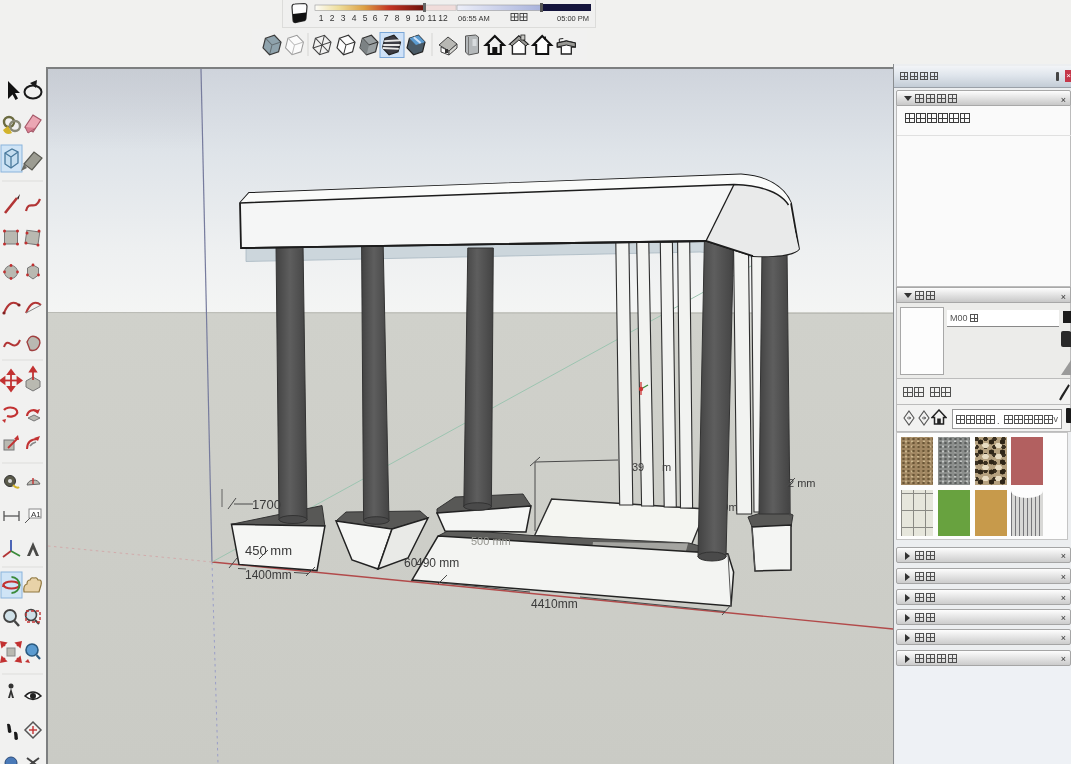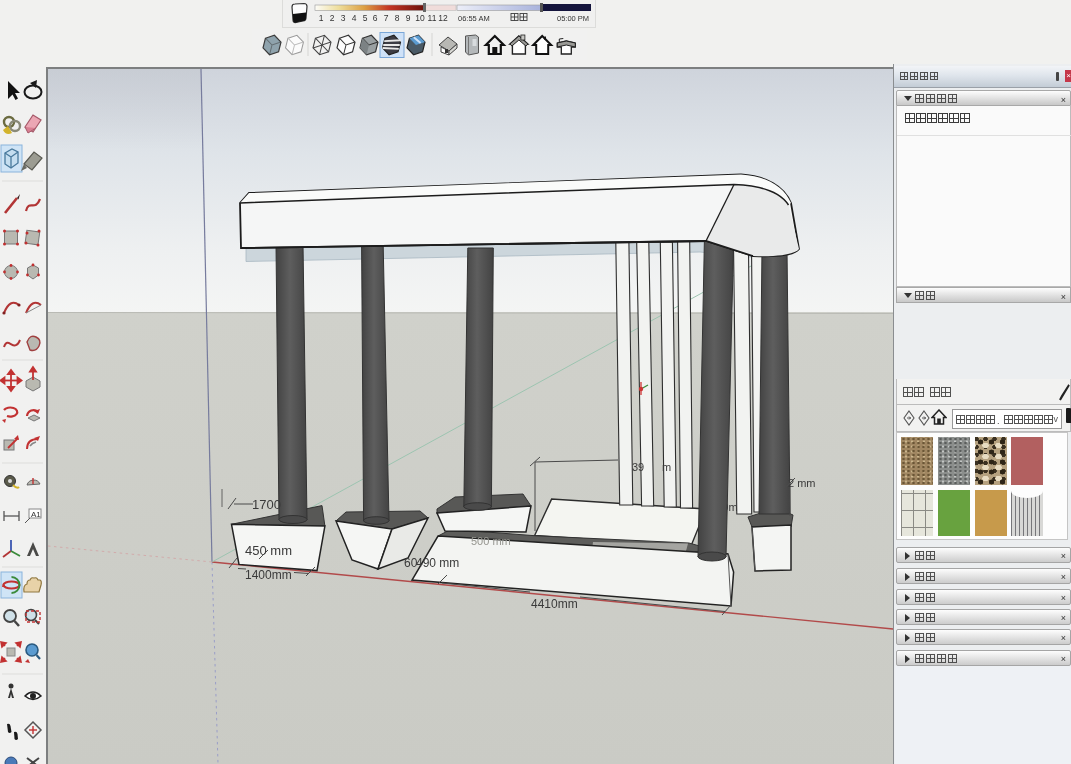--- a/index.html
+++ b/index.html
@@ -190,20 +190,28 @@
    <div class="abs" style="left:0;top:29px;width:175px;height:1px;background:#e0e0e0;"></div>
  </div>
 
  <div class="abs" style="left:2px;top:223px;width:175px;height:16px;background:linear-gradient(#fdfdfd,#dddddd 60%,#c8c8c8);border:1px solid #a8a8a8;box-sizing:border-box;">
    <div class="abs" style="left:7px;top:5px;width:0;height:0;border-left:4px solid transparent;border-right:4px solid transparent;border-top:5px solid #333;"></div>
    <span class="cj" style="left:18px;top:3px;width:9px;height:9px;position:absolute;"></span>
    <span class="cj" style="left:29px;top:3px;width:9px;height:9px;position:absolute;"></span>
    <div class="abs" style="right:4px;top:4px;font-size:9px;color:#333;">×</div>
  </div>
 
+ <div class="abs" style="left:2px;top:239px;width:175px;height:76px;background:#ececea;border:1px solid #bcbcbc;border-top:none;box-sizing:border-box;">
+   <div class="abs" style="left:3px;top:4px;width:42px;height:66px;background:#fdfdfd;border:1px solid #a8a8a8;"></div>
+   <div class="abs" style="left:50px;top:7px;width:112px;height:16px;background:#fff;border-bottom:1px solid #888;"></div>
+   <div class="abs" style="left:53px;top:10px;font-size:9px;color:#555;">M00 <span class="cj" style="width:8px;height:8px;margin-top:1px;"></span></div>
+   <div class="abs" style="left:166px;top:8px;width:9px;height:12px;background:#1a1a1a;"></div>
+   <div class="abs" style="left:164px;top:28px;width:12px;height:16px;background:#2a2a2a;border-radius:2px 5px 2px 2px;"></div>
+   <div class="abs" style="left:164px;top:54px;width:0;height:0;border-left:12px solid transparent;border-bottom:18px solid #9a9a9a;"></div>
+ </div>
 
  <div class="abs" style="left:2px;top:315px;width:175px;height:26px;background:#f2f2f1;border:1px solid #bcbcbc;border-top:none;box-sizing:border-box;">
    <span class="cj" style="left:6px;top:8px;width:9.5px;height:10px;position:absolute;"></span>
    <span class="cj" style="left:17px;top:8px;width:9.5px;height:10px;position:absolute;"></span>
    <span class="cj" style="left:33px;top:8px;width:9.5px;height:10px;position:absolute;"></span>
    <span class="cj" style="left:44px;top:8px;width:9.5px;height:10px;position:absolute;"></span>
    <svg class="abs" style="left:160px;top:4px;" width="14" height="20">
         <path d="M12,2 L6,12 L3,17 L5,13 Z" stroke="#222" stroke-width="2" fill="none"></path>
       </svg>
  </div>

